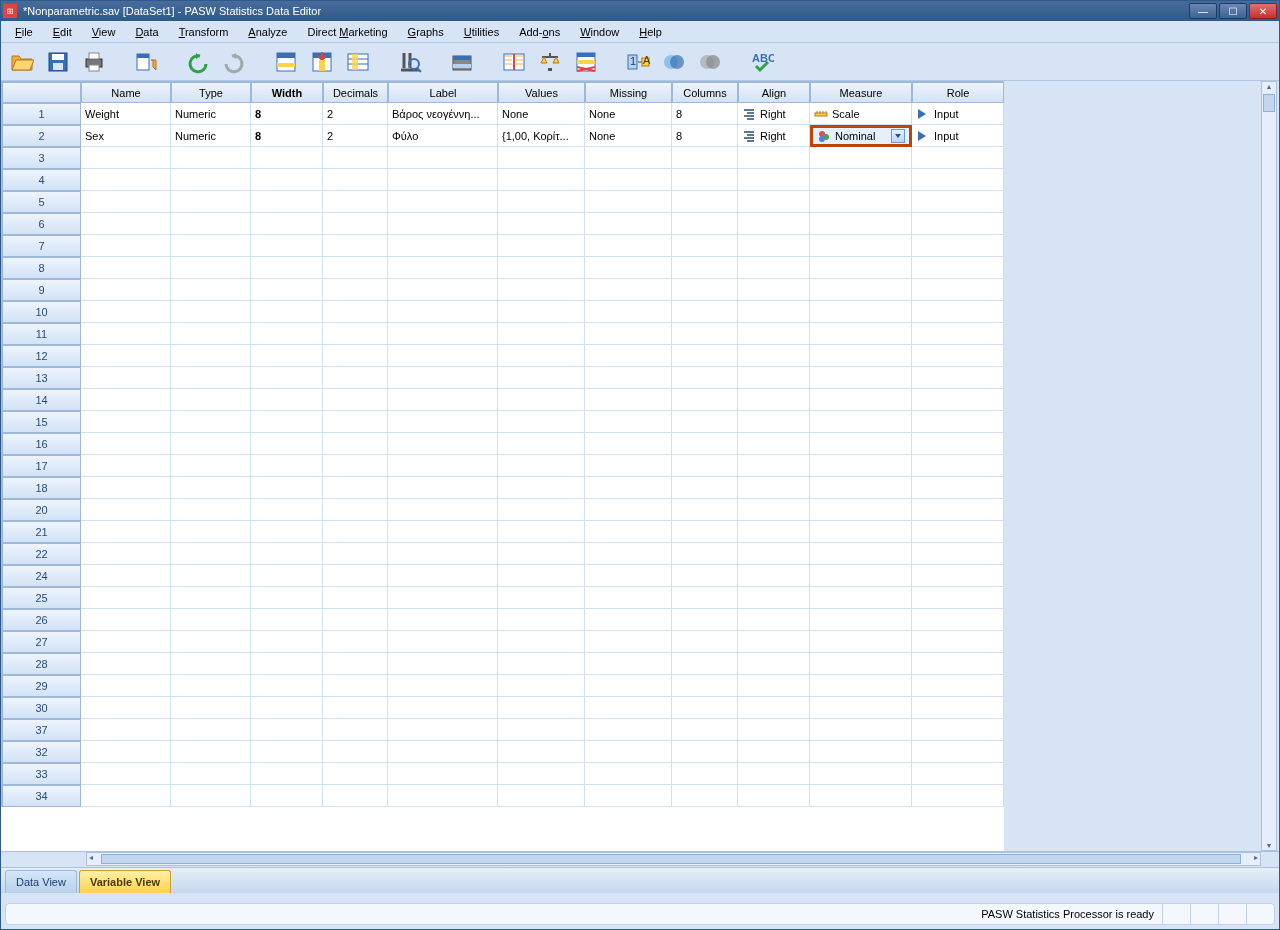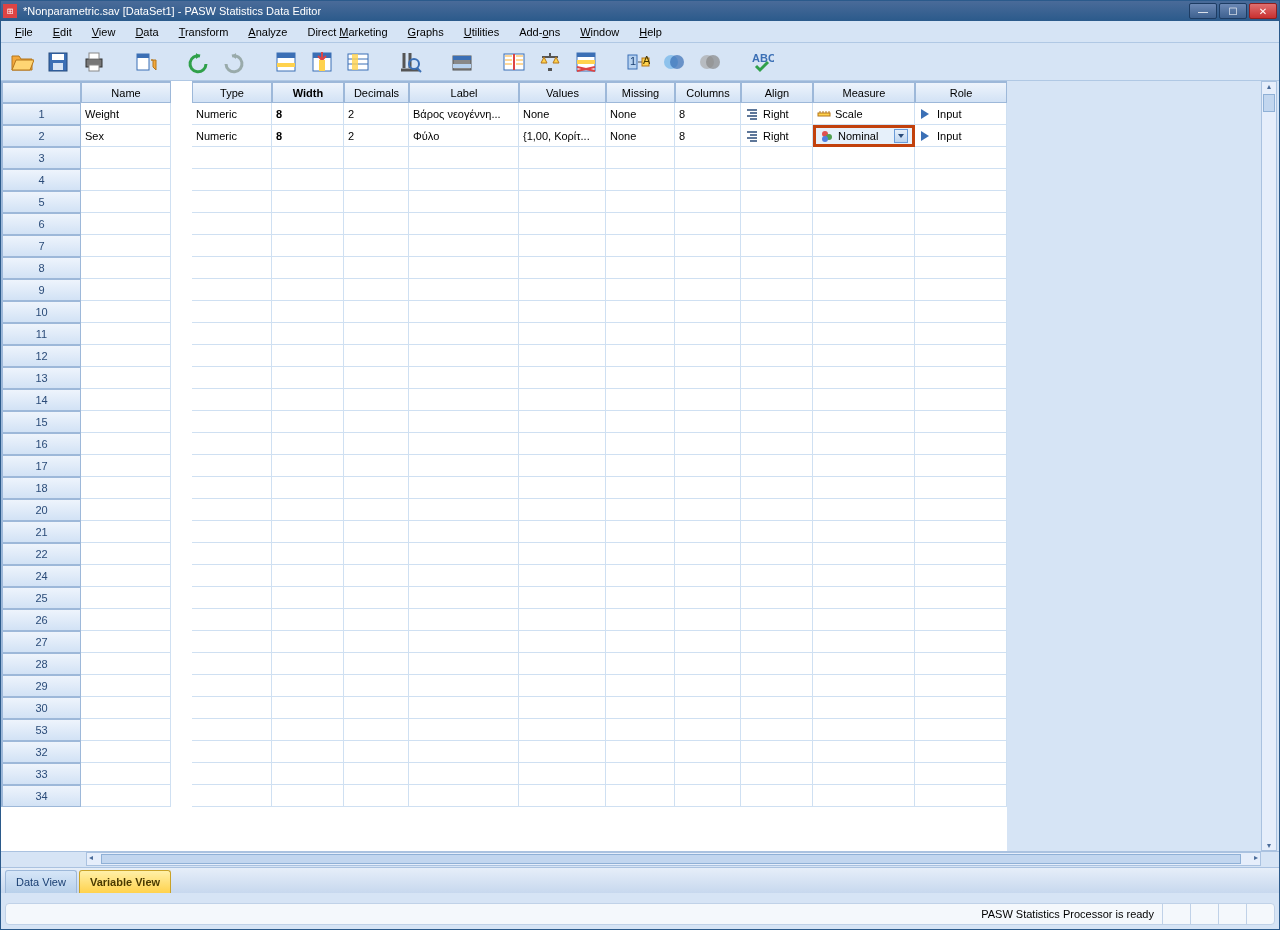--- a/index.html
+++ b/index.html
@@ -58,22 +58,22 @@
 .tab.active { background: linear-gradient(#fff0a8,#ffd24d); color:#4a3a00; font-weight:bold; border-color:#c9a227;}
 
 
 .gap{height:10px; background:#d6e4f5;}
 .statusbar { height: 22px; background: #f4f8fc; border:1px solid #c0d2e8; margin:0 4px 4px 4px; display:flex; align-items:center; border-radius:4px;}
 .statusbar .spacer{flex:1;}
 .statusbar .msg{ padding:0 8px; color:#000;}
 .statusbar .cellbox{ width:28px; height:100%; border-left:1px solid #c0d2e8;}
 
 
-.c-name{width:90px;} .c-type{width:80px;margin-left:21px;} .c-width{width:72px;font-weight:bold;} .c-dec{width:65px;}
-.c-label{width:110px;} .c-values{width:87px;} .c-missing{width:69px;} .c-columns{width:66px;}
+.c-name{width:90px;} .c-type{width:80px;} .c-width{width:72px;font-weight:bold;} .c-dec{width:65px;}
+.c-label{width:110px;} .c-values{width:87px;} .c-missing{width:87px;} .c-columns{width:66px;}
 .c-align{width:72px;} .c-measure{width:102px;} .c-role{width:92px;}
 </style>
 </head>
 <body>
 
 <div class="titlebar">
   <span class="appicon">⊞</span>
   <span class="title">*Nonparametric.sav [DataSet1] - PASW Statistics Data Editor</span>
   <div class="winbtns">
     <div class="winbtn">—</div>
@@ -663,21 +663,21 @@
         <div class="cell c-dec"></div>
         <div class="cell c-label"></div>
         <div class="cell c-values"></div>
         <div class="cell c-missing"></div>
         <div class="cell c-columns"></div>
         <div class="cell c-align"></div>
         <div class="cell c-measure"></div>
         <div class="cell c-role"></div>
       </div>
       <div class="row">
-        <div class="rowhdr">53</div>
+        <div class="rowhdr">37</div>
         <div class="cell c-name"></div>
         <div class="cell c-type"></div>
         <div class="cell c-width"></div>
         <div class="cell c-dec"></div>
         <div class="cell c-label"></div>
         <div class="cell c-values"></div>
         <div class="cell c-missing"></div>
         <div class="cell c-columns"></div>
         <div class="cell c-align"></div>
         <div class="cell c-measure"></div>

